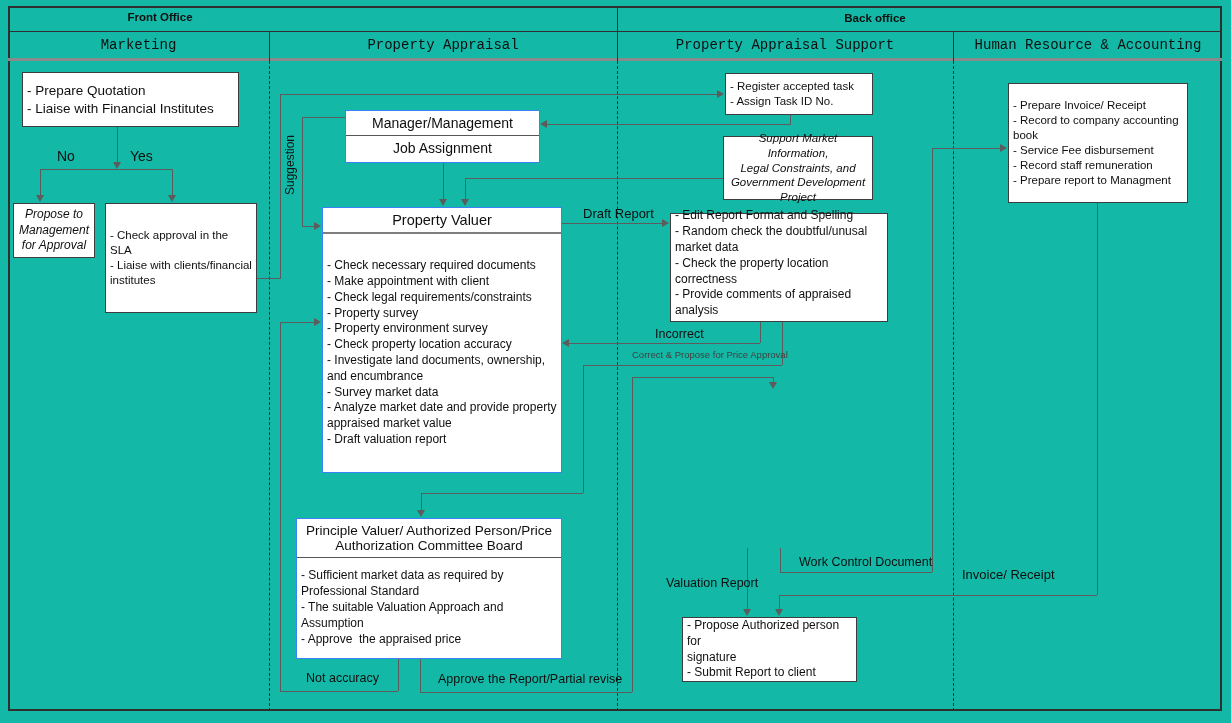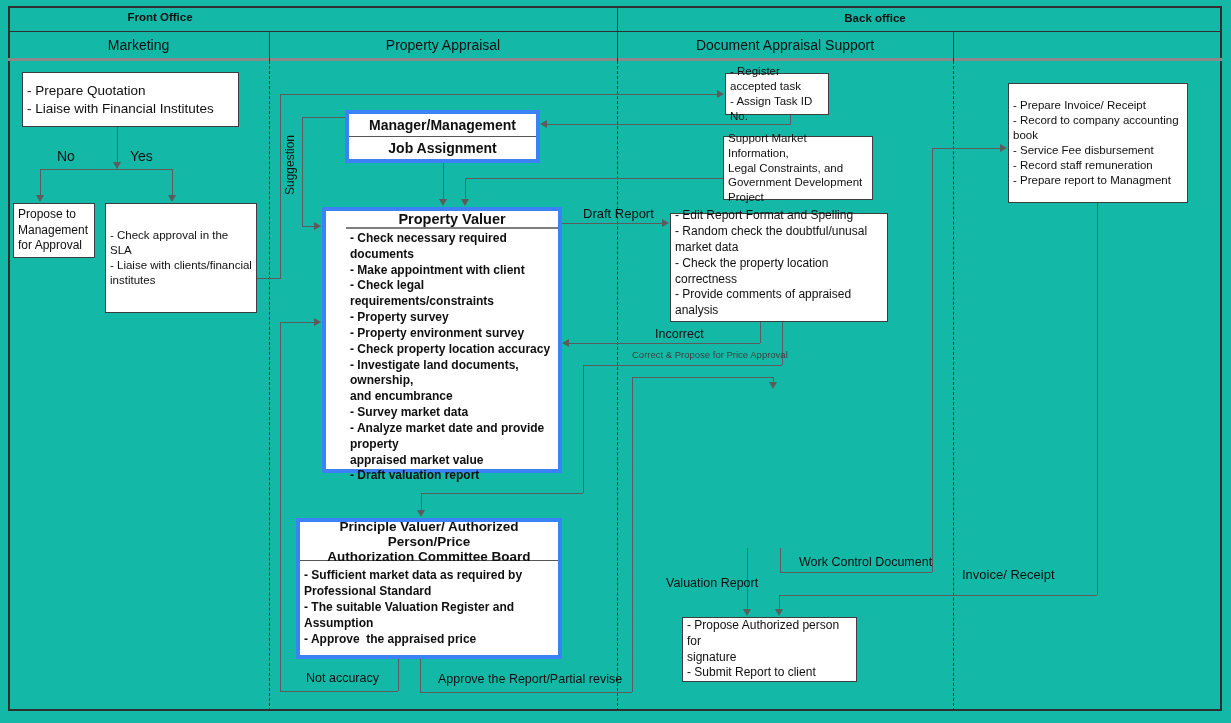--- a/index.html
+++ b/index.html
@@ -6,32 +6,32 @@
   #canvas{position:relative;width:1231px;height:723px;background:#14b8a6;
           font-family:"Liberation Sans","DejaVu Sans",sans-serif;color:#0f0f0f;overflow:hidden;}
   
   .frame{position:absolute;left:8px;top:6px;width:1214px;height:705px;border:2px solid #2f2f2f;box-sizing:border-box;}
   .hline{position:absolute;background:#2f2f2f;}
   .grayline{position:absolute;background:#8a8a8a;}
   .vsolid{position:absolute;width:1px;background:#2f2f2f;}
   .vdash{position:absolute;width:0;border-left:1px dashed #2b2b2b;}
   
   .hdr1{position:absolute;font-size:11.5px;font-weight:bold;text-align:center;}
-  .hdr2{position:absolute;font-size:14px;text-align:center;}
+  .hdr2{position:absolute;font-size:14px;text-align:center;font-family:Liberation Mono, monospace;}
   
   .ln{position:absolute;background:#5c5c5c;}
   .ar{position:absolute;width:0;height:0;border:4px solid transparent;}
   .ad{border-top:7px solid #5c5c5c;border-bottom:none;}
   .arr{border-left:7px solid #5c5c5c;border-right:none;}
   .arl{border-right:7px solid #5c5c5c;border-left:none;}
   
   .bx{position:absolute;background:#fff;border:1.5px solid #3d3d3d;box-sizing:border-box;display:flex;}
-  .bx.thick{border:4px solid #3b82f6;font-weight:bold;}
+  .bx.thick{border:1px solid #3b82f6;}
   .vc{align-items:center;}
-  .cc{align-items:center;justify-content:center;text-align:left;}
+  .cc{align-items:center;justify-content:center;text-align:center;font-style:italic;}
   .t{white-space:pre-wrap;font-size:12px;line-height:1.32;padding:2px 4px;width:100%;}
   .t.s{font-size:11.5px;line-height:1.3;}
   .hd{box-sizing:border-box;width:100%;display:flex;align-items:center;justify-content:center;text-align:center;white-space:pre-wrap;}
   
   .lbl{position:absolute;font-size:12.5px;white-space:nowrap;}
   .lbl.big{font-size:13px;}
   .lbl.yn{font-size:14px;}
   .lbl.tiny{font-size:9.5px;color:#3f3f3f;}
   .rot{position:absolute;width:100px;height:14px;text-align:center;font-size:12px;transform:rotate(-90deg);white-space:nowrap;}
 </style>
@@ -47,21 +47,22 @@
   <div class="vsolid" style="left:269px;top:31px;height:30px;"></div>
   <div class="vsolid" style="left:953px;top:31px;height:30px;"></div>
   <div class="vdash" style="left:269px;top:61px;height:650px;"></div>
   <div class="vdash" style="left:617px;top:61px;height:650px;"></div>
   <div class="vdash" style="left:953px;top:61px;height:650px;"></div>
 
   <div class="hdr1" style="left:60px;top:11px;width:200px;">Front Office</div>
   <div class="hdr1" style="left:775px;top:12px;width:200px;">Back office</div>
   <div class="hdr2" style="left:8px;top:37px;width:261px;">Marketing</div>
   <div class="hdr2" style="left:269px;top:37px;width:348px;">Property Appraisal</div>
-  <div class="hdr2" style="left:617px;top:37px;width:336px;">Document Appraisal Support</div>
+  <div class="hdr2" style="left:617px;top:37px;width:336px;">Property Appraisal Support</div>
+  <div class="hdr2" style="left:953px;top:37px;width:270px;">Human Resource &amp; Accounting</div>
 
   <i class="ln" style="left:117px;top:127px;width:1px;height:36px"></i>
   <i class="ar ad" style="left:113px;top:162px"></i>
   <i class="ln" style="left:40px;top:169px;width:133px;height:1px"></i>
   <i class="ln" style="left:40px;top:169px;width:1px;height:27px"></i>
   <i class="ar ad" style="left:36px;top:195px"></i>
   <i class="ln" style="left:172px;top:169px;width:1px;height:27px"></i>
   <i class="ar ad" style="left:168px;top:195px"></i>
 
   <i class="ln" style="left:257px;top:278px;width:24px;height:1px"></i>
@@ -151,21 +152,21 @@
 SLA
 - Liaise with clients/financial
 institutes</div>
   </div>
 
   <div class="bx thick" style="left:345px;top:110px;width:195px;height:53px;flex-direction:column;">
     <div class="hd" style="height:25px;font-size:14px;border-bottom:1.5px solid #565656;">Manager/Management</div>
     <div class="hd" style="height:24px;font-size:14px;">Job Assignment</div>
   </div>
 
-  <div class="bx thick" style="left:322px;top:207px;width:240px;height:266px;flex-direction:column;padding-left:20px;">
+  <div class="bx thick" style="left:322px;top:207px;width:240px;height:266px;flex-direction:column;">
     <div class="hd" style="height:26px;font-size:14.5px;border-bottom:2px solid #7e7e7e;">Property Valuer</div>
     <div style="flex:1;display:flex;align-items:center;justify-content:center;">
       <div class="t">- Check necessary required documents
 - Make appointment with client
 - Check legal requirements/constraints
 - Property survey
 - Property environment survey
 - Check property location accuracy
 - Investigate land documents, ownership,
 and encumbrance
@@ -175,27 +176,27 @@
 - Draft valuation report</div>
     </div>
   </div>
 
   <div class="bx thick" style="left:296px;top:518px;width:266px;height:141px;flex-direction:column;">
     <div class="hd" style="height:39px;font-size:13.5px;border-bottom:1.5px solid #565656;">Principle Valuer/ Authorized Person/Price
 Authorization Committee Board</div>
     <div style="flex:1;display:flex;align-items:center;">
       <div class="t">- Sufficient market data as required by
 Professional Standard
-- The suitable Valuation Register and
+- The suitable Valuation Approach and
 Assumption
 - Approve  the appraised price</div>
     </div>
   </div>
 
-  <div class="bx vc" style="left:725px;top:73px;width:104px;height:42px;">
+  <div class="bx vc" style="left:725px;top:73px;width:148px;height:42px;">
     <div class="t s">- Register accepted task
 - Assign Task ID No.</div>
   </div>
   <div class="bx cc" style="left:723px;top:136px;width:150px;height:64px;">
     <div class="t s">Support Market Information,
 Legal Constraints, and
 Government Development
 Project</div>
   </div>
   <div class="bx" style="left:670px;top:213px;width:218px;height:109px;align-items:flex-end;">

